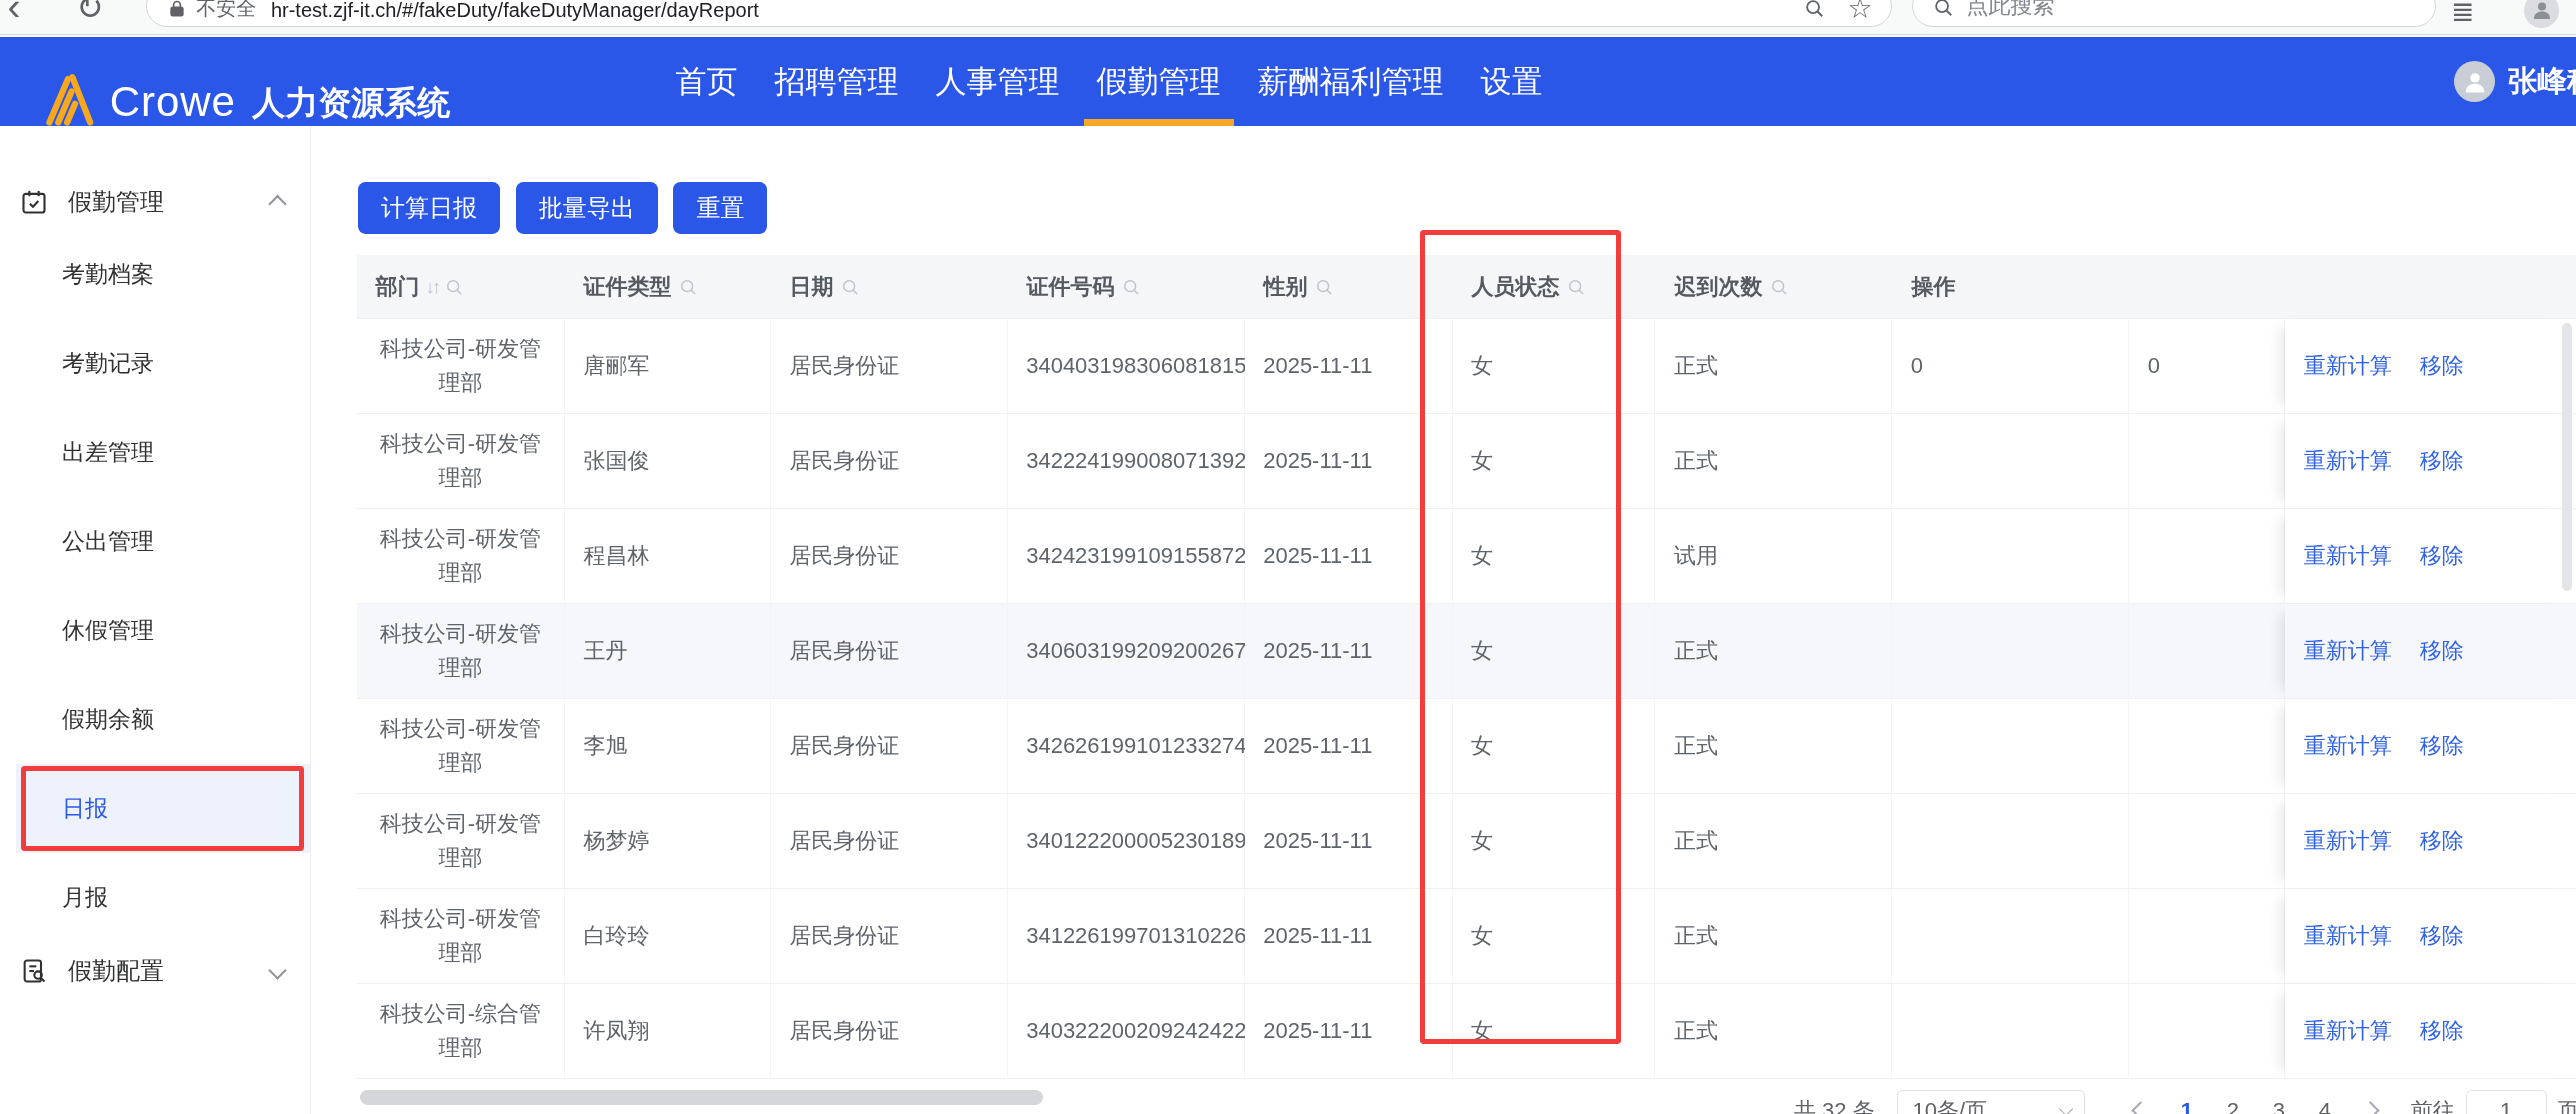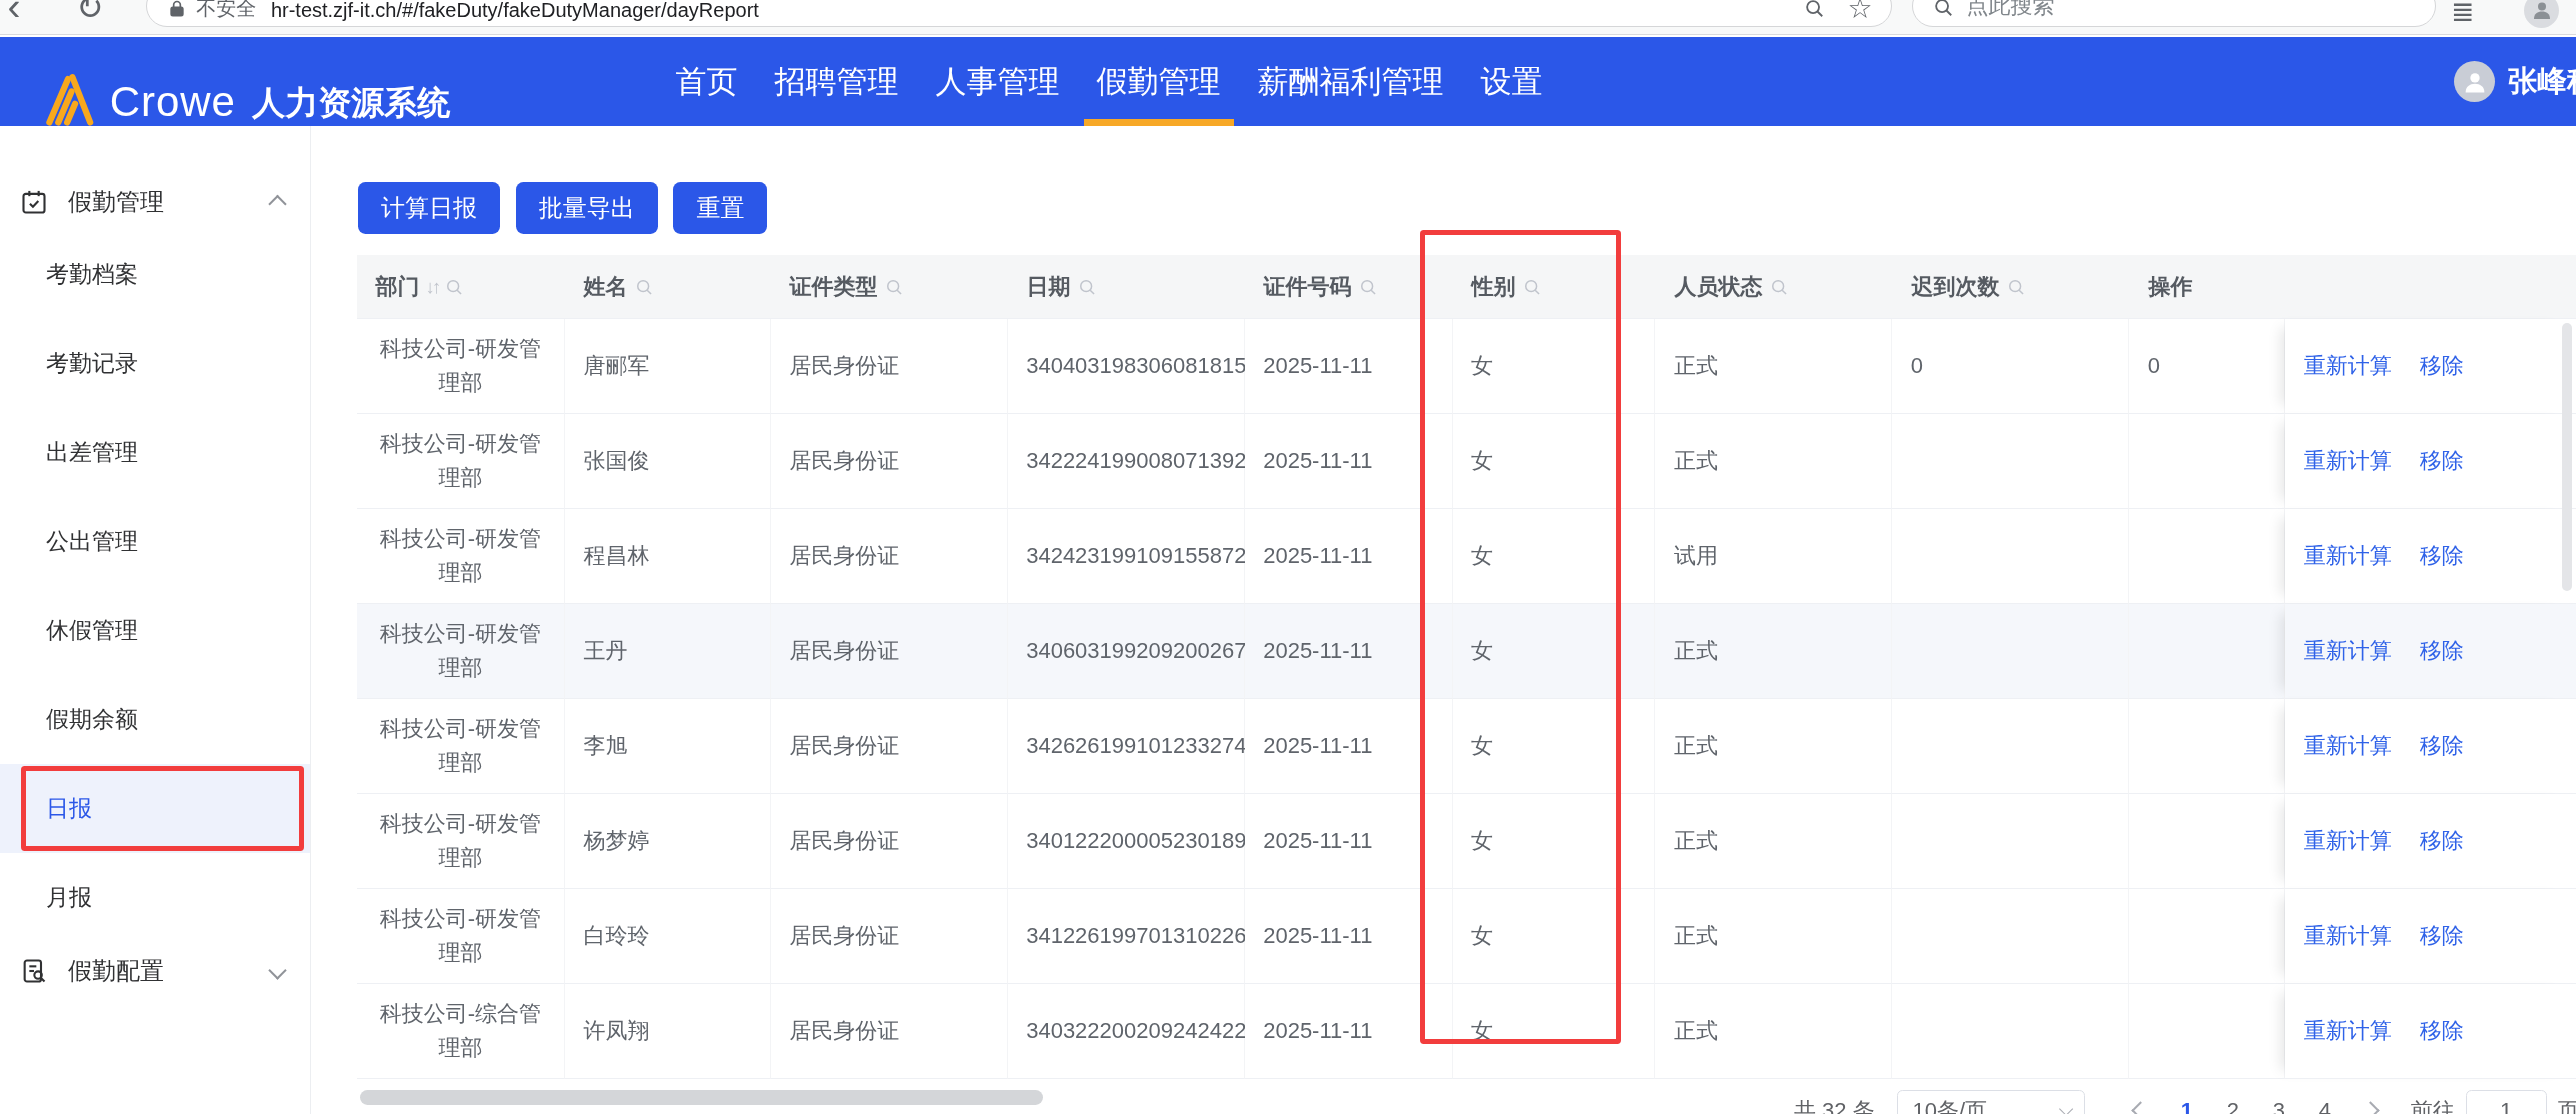--- a/index.html
+++ b/index.html
@@ -52,21 +52,21 @@
            border-right:1.8px solid #eceef1;box-sizing:border-box;z-index:3;}
   .side-group-header{height:57px;margin-top:48px;display:flex;align-items:center;padding:0 26px 0 20px;
                      font-size:24px;color:#303133;cursor:pointer;}
   .side-group-header.second{margin-top:0;}
   .group-icon{width:28px;height:28px;margin-right:20px;color:#303133;flex:0 0 auto;}
   .group-icon svg{width:28px;height:28px;display:block;}
   .group-label{flex:1;}
   .chev{width:11px;height:11px;border-right:2.8px solid #909399;border-bottom:2.8px solid #909399;flex:0 0 auto;}
   .chev.up{transform:rotate(-135deg) translate(-1.8px,-1.8px);}
   .chev.down{transform:rotate(45deg);}
-  .side-items{display:flex;flex-direction:column;}
+  .side-items{display:flex;flex-direction:column;margin-left:16px;}
   .side-item{height:89px;display:flex;align-items:center;padding-left:46px;font-size:23px;color:#303133;cursor:pointer;}
   .side-item.active{background:#eef2fc;color:#2b57e8;}
 
   
   .toolbar{position:absolute;left:358px;top:182px;display:flex;gap:15.7px;z-index:2;}
   .btn{height:52px;padding:0 23px;background:#2b57e8;color:#fff;border:none;border-radius:7.4px;
        font-size:24px;font-family:inherit;display:flex;align-items:center;cursor:pointer;}
 
   
   .table{position:absolute;left:357px;top:255px;width:2219px;z-index:1;}
@@ -317,30 +317,20 @@
           <span>部门</span>
           <span class="sort-glyph">↓↑</span>
           <span class="hicon">
             <svg viewBox="0 0 24 24" fill="none" stroke="currentColor" stroke-width="1.8">
               <circle cx="11" cy="11" r="6.5"></circle>
               <line x1="15.8" y1="15.8" x2="20.5" y2="20.5"></line>
             </svg>
           </span>
         </div>
 
-        <div>
-          <span>姓名</span>
-
-          <span class="hicon">
-            <svg viewBox="0 0 24 24" fill="none" stroke="currentColor" stroke-width="1.8">
-              <circle cx="11" cy="11" r="6.5"></circle>
-              <line x1="15.8" y1="15.8" x2="20.5" y2="20.5"></line>
-            </svg>
-          </span>
-        </div>
 
         <div>
           <span>证件类型</span>
 
           <span class="hicon">
             <svg viewBox="0 0 24 24" fill="none" stroke="currentColor" stroke-width="1.8">
               <circle cx="11" cy="11" r="6.5"></circle>
               <line x1="15.8" y1="15.8" x2="20.5" y2="20.5"></line>
             </svg>
           </span>

